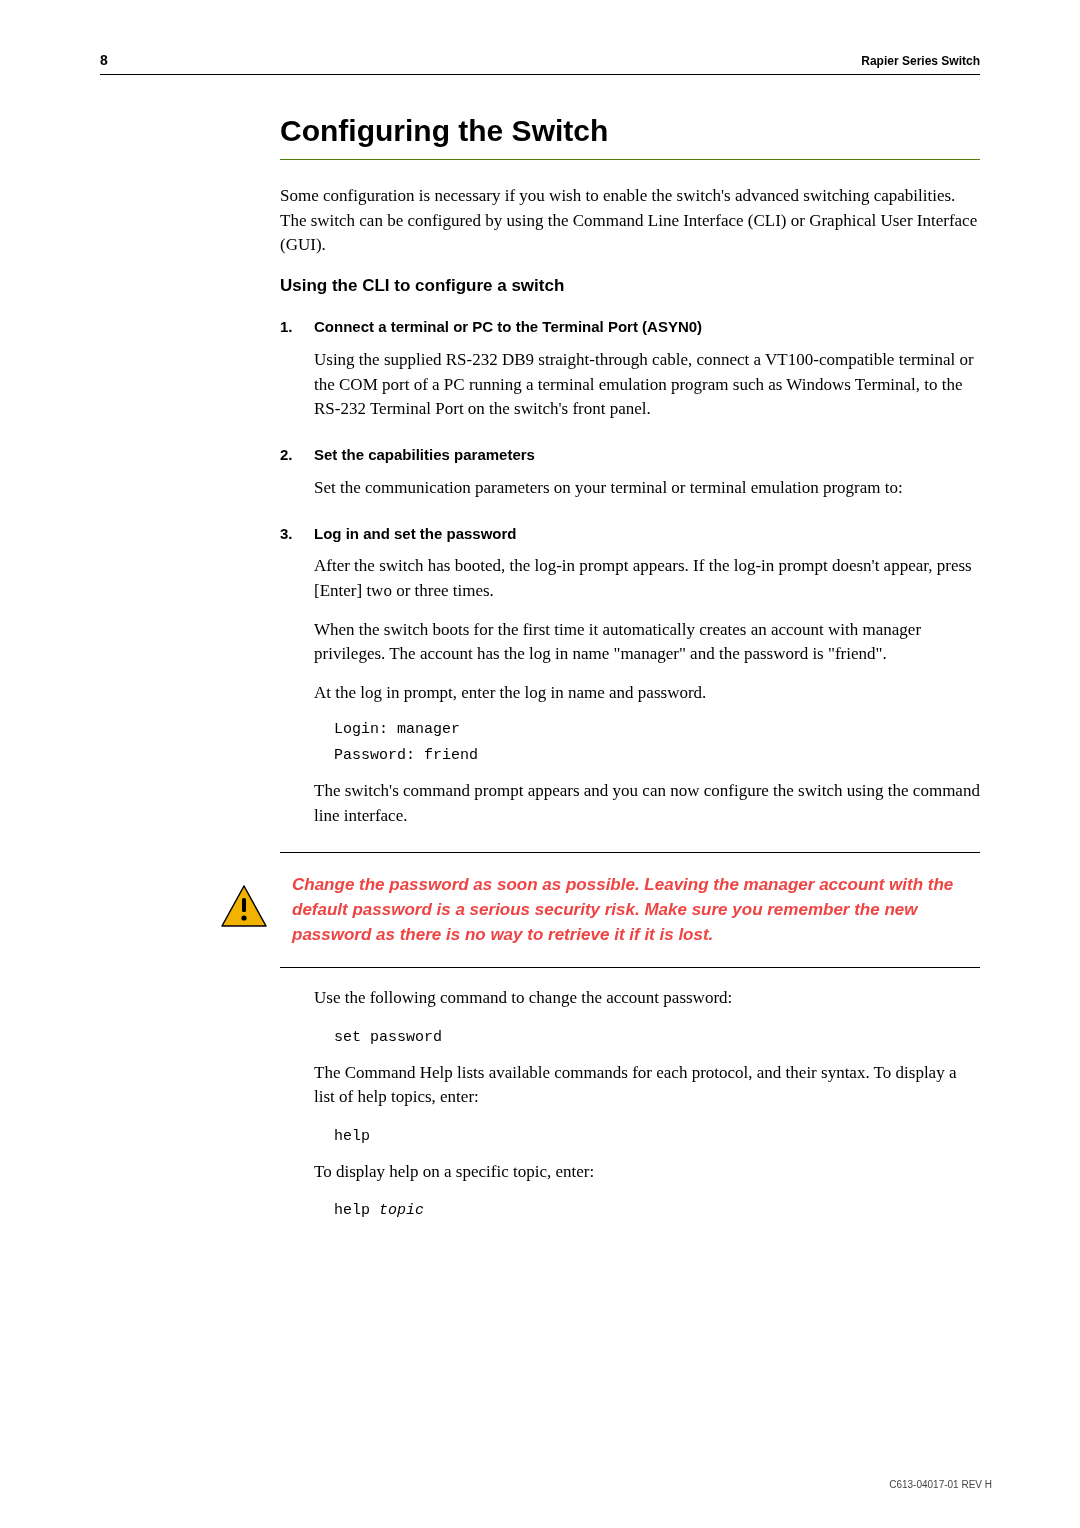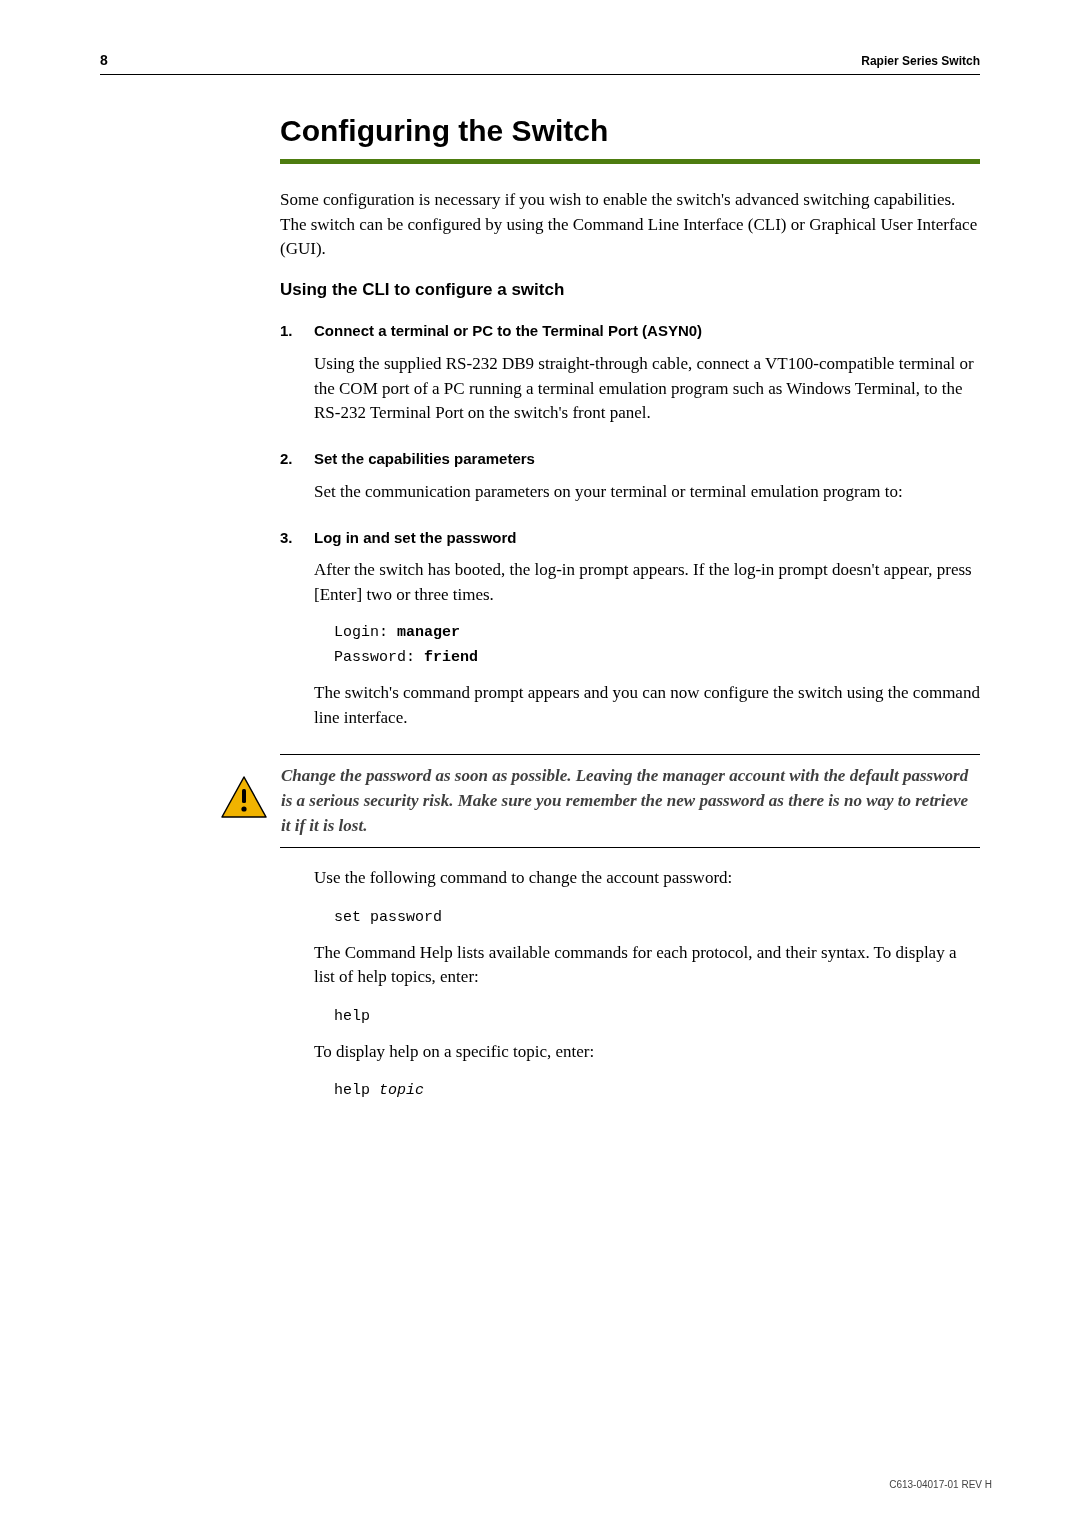--- a/index.html
+++ b/index.html
@@ -25,21 +25,21 @@
   }
   .page-num { font-weight: bold; font-size: 14px; }
   .doc-title { font-weight: bold; font-size: 12px; }
   .content {
     margin-left: 180px;
   }
   h1.section-title {
     font-family: "Segoe UI", "Helvetica Neue", Arial, sans-serif;
     font-weight: 700;
     font-size: 30px;
-    border-bottom: 5px solid #4d7c0f;
+    border-bottom: 1px solid #4d7c0f;
     padding-bottom: 6px;
     margin-bottom: 24px;
   }
   p { margin-bottom: 16px; }
   h2.subhead {
     font-family: "Segoe UI", "Helvetica Neue", Arial, sans-serif;
     font-weight: 600;
     font-size: 17px;
     margin-top: 14px;
     margin-bottom: 18px;
@@ -77,21 +77,21 @@
     position: absolute;
     left: 6px;
     top: 0;
   }
   .code-block {
     font-family: "Courier New", Courier, monospace;
     font-size: 15px;
     margin: 6px 0 12px 20px;
   }
   .code-block .line { margin-bottom: 4px; }
-  .code-bold { font-weight: bold; }
+  .code-bold { font-weight: normal; }
   .code-italic { font-style: italic; }
   .warning-region {
     margin-left: 0;
     margin-top: 10px;
     margin-bottom: 18px;
     display: flex;
     align-items: center;
   }
   .warning-icon {
     width: 48px;
@@ -99,25 +99,25 @@
     margin-right: 12px;
     margin-left: 120px;
   }
   .warning-box {
     flex: 1;
     border-top: 1px solid #000;
     border-bottom: 1px solid #000;
     padding: 8px 0;
   }
   .warning-text {
-    color: #404040;
+    color: #ef4444;
     font-style: italic;
     font-weight: 600;
-    font-family: Liberation Serif, serif;
-    margin: 1px;
+    font-family: Liberation Sans, sans-serif;
+    margin: 12px;
     line-height: 1.45;
   }
   .footer {
     position: absolute;
     bottom: 36px;
     right: 88px;
     font-size: 10px;
     font-family: Arial, sans-serif;
     color: #444;
   }
@@ -153,20 +153,22 @@
       <div class="step-title">Set the capabilities parameters</div>
       <p>Set the communication parameters on your terminal or terminal emulation program to:</p>
     </div>
   </div>
 
   <div class="step">
     <div class="step-num">3.</div>
     <div class="step-body">
       <div class="step-title">Log in and set the password</div>
       <p>After the switch has booted, the log-in prompt appears. If the log-in prompt doesn't appear, press [Enter] two or three times.</p>
+      <p>When the switch boots for the first time it automatically creates an account with manager privileges. The account has the log in name "manager" and the password is "friend".</p>
+      <p>At the log in prompt, enter the log in name and password.</p>
       <div class="code-block">
         <div class="line">
           <span>Login: </span><span class="code-bold">manager</span>
         </div>
         <div class="line">
           <span>Password: </span><span class="code-bold">friend</span>
         </div>
       </div>
       <p>The switch's command prompt appears and you can now configure the switch using the command line interface.</p>
     </div>

